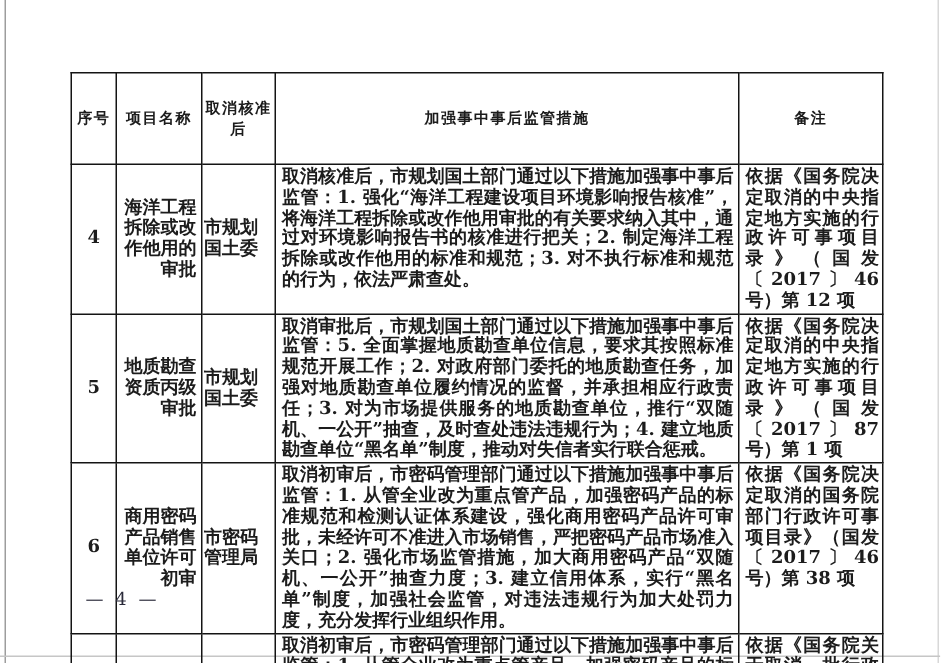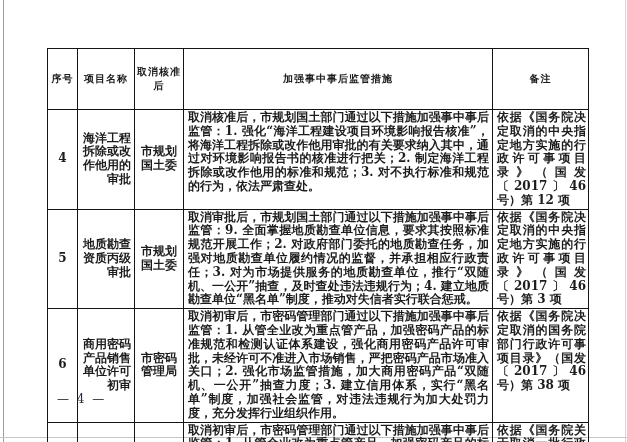--- a/index.html
+++ b/index.html
@@ -52,21 +52,20 @@
   td.c-seq {
     text-align: center;
     vertical-align: middle;
   }
   td.c-name {
     text-align: right;
     vertical-align: middle;
     padding: 2px 3px 2px 5px;
   }
   td.c-dept {
-    text-align: center;
     vertical-align: middle;
     padding: 2px 1px;
   }
   td.c-measures {
     text-align: justify;
     text-justify: inter-ideograph;
     vertical-align: top;
     padding: 1px 3px 1px 4px;
   }
   td.c-remark {
@@ -121,22 +120,22 @@
         <td class="c-seq">4</td>
         <td class="c-name">海洋工程拆除或改作他用的审批</td>
         <td class="c-dept">市规划国土委</td>
         <td class="c-measures">取消核准后，市规划国土部门通过以下措施加强事中事后监管：1. 强化“海洋工程建设项目环境影响报告核准”，将海洋工程拆除或改作他用审批的有关要求纳入其中，通过对环境影响报告书的核准进行把关；2. 制定海洋工程拆除或改作他用的标准和规范；3. 对不执行标准和规范的行为，依法严肃查处。</td>
         <td class="c-remark">依据《国务院决定取消的中央指定地方实施的行政许可事项目录》（国发〔2017〕46 号）第 12 项</td>
       </tr>
       <tr class="r-5">
         <td class="c-seq">5</td>
         <td class="c-name">地质勘查资质丙级审批</td>
         <td class="c-dept">市规划国土委</td>
-        <td class="c-measures">取消审批后，市规划国土部门通过以下措施加强事中事后监管：9. 全面掌握地质勘查单位信息，要求其按照标准规范开展工作；2. 对政府部门委托的地质勘查任务，加强对地质勘查单位履约情况的监督，并承担相应行政责任；3. 对为市场提供服务的地质勘查单位，推行“双随机、一公开”抽查，及时查处违法违规行为；4. 建立地质勘查单位“黑名单”制度，推动对失信者实行联合惩戒。</td>
-        <td class="c-remark">依据《国务院决定取消的中央指定地方实施的行政许可事项目录》（国发〔2017〕46 号）第 3 项</td>
+        <td class="c-measures">取消审批后，市规划国土部门通过以下措施加强事中事后监管：5. 全面掌握地质勘查单位信息，要求其按照标准规范开展工作；2. 对政府部门委托的地质勘查任务，加强对地质勘查单位履约情况的监督，并承担相应行政责任；3. 对为市场提供服务的地质勘查单位，推行“双随机、一公开”抽查，及时查处违法违规行为；4. 建立地质勘查单位“黑名单”制度，推动对失信者实行联合惩戒。</td>
+        <td class="c-remark">依据《国务院决定取消的中央指定地方实施的行政许可事项目录》（国发〔2017〕87 号）第 1 项</td>
       </tr>
       <tr class="r-6">
         <td class="c-seq">6</td>
         <td class="c-name">商用密码产品销售单位许可初审</td>
         <td class="c-dept">市密码管理局</td>
         <td class="c-measures">取消初审后，市密码管理部门通过以下措施加强事中事后监管：1. 从管全业改为重点管产品，加强密码产品的标准规范和检测认证体系建设，强化商用密码产品许可审批，未经许可不准进入市场销售，严把密码产品市场准入关口；2. 强化市场监管措施，加大商用密码产品“双随机、一公开”抽查力度；3. 建立信用体系，实行“黑名单”制度，加强社会监管，对违法违规行为加大处罚力度，充分发挥行业组织作用。</td>
         <td class="c-remark">依据《国务院决定取消的国务院部门行政许可事项目录》（国发〔2017〕46 号）第 38 项</td>
       </tr>
       <tr class="r-7">
         <td class="c-seq">7</td>

